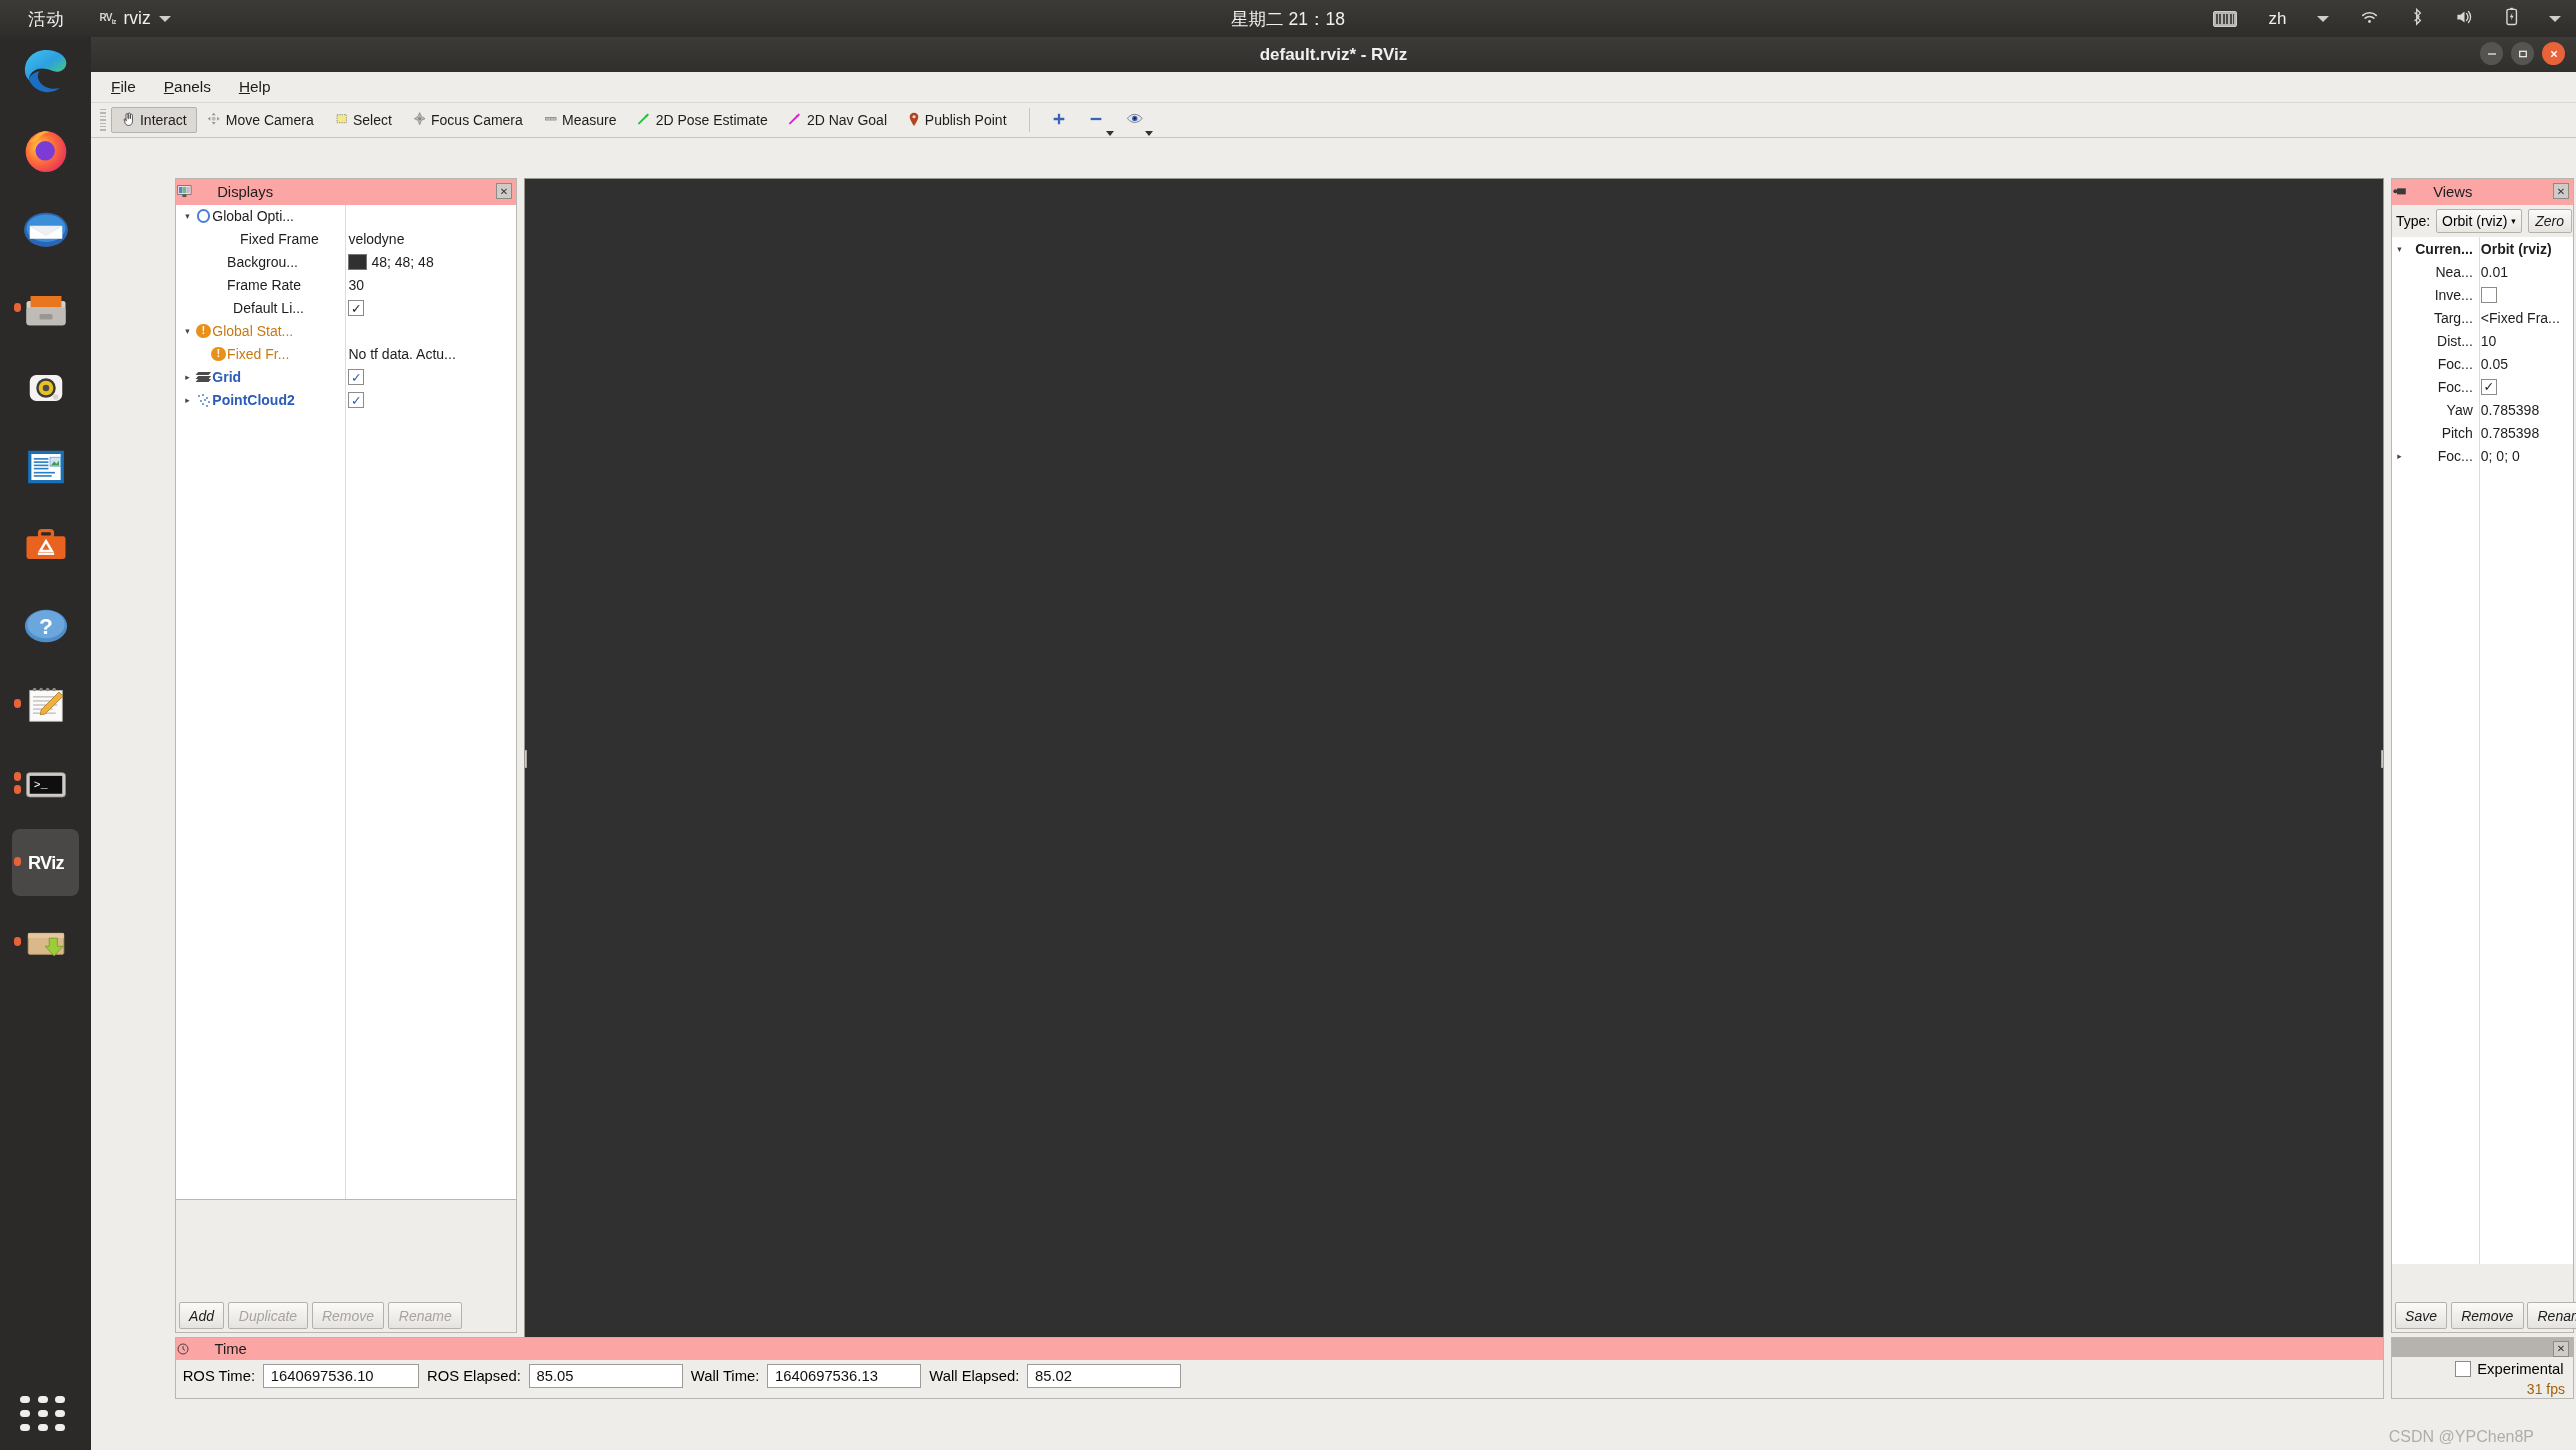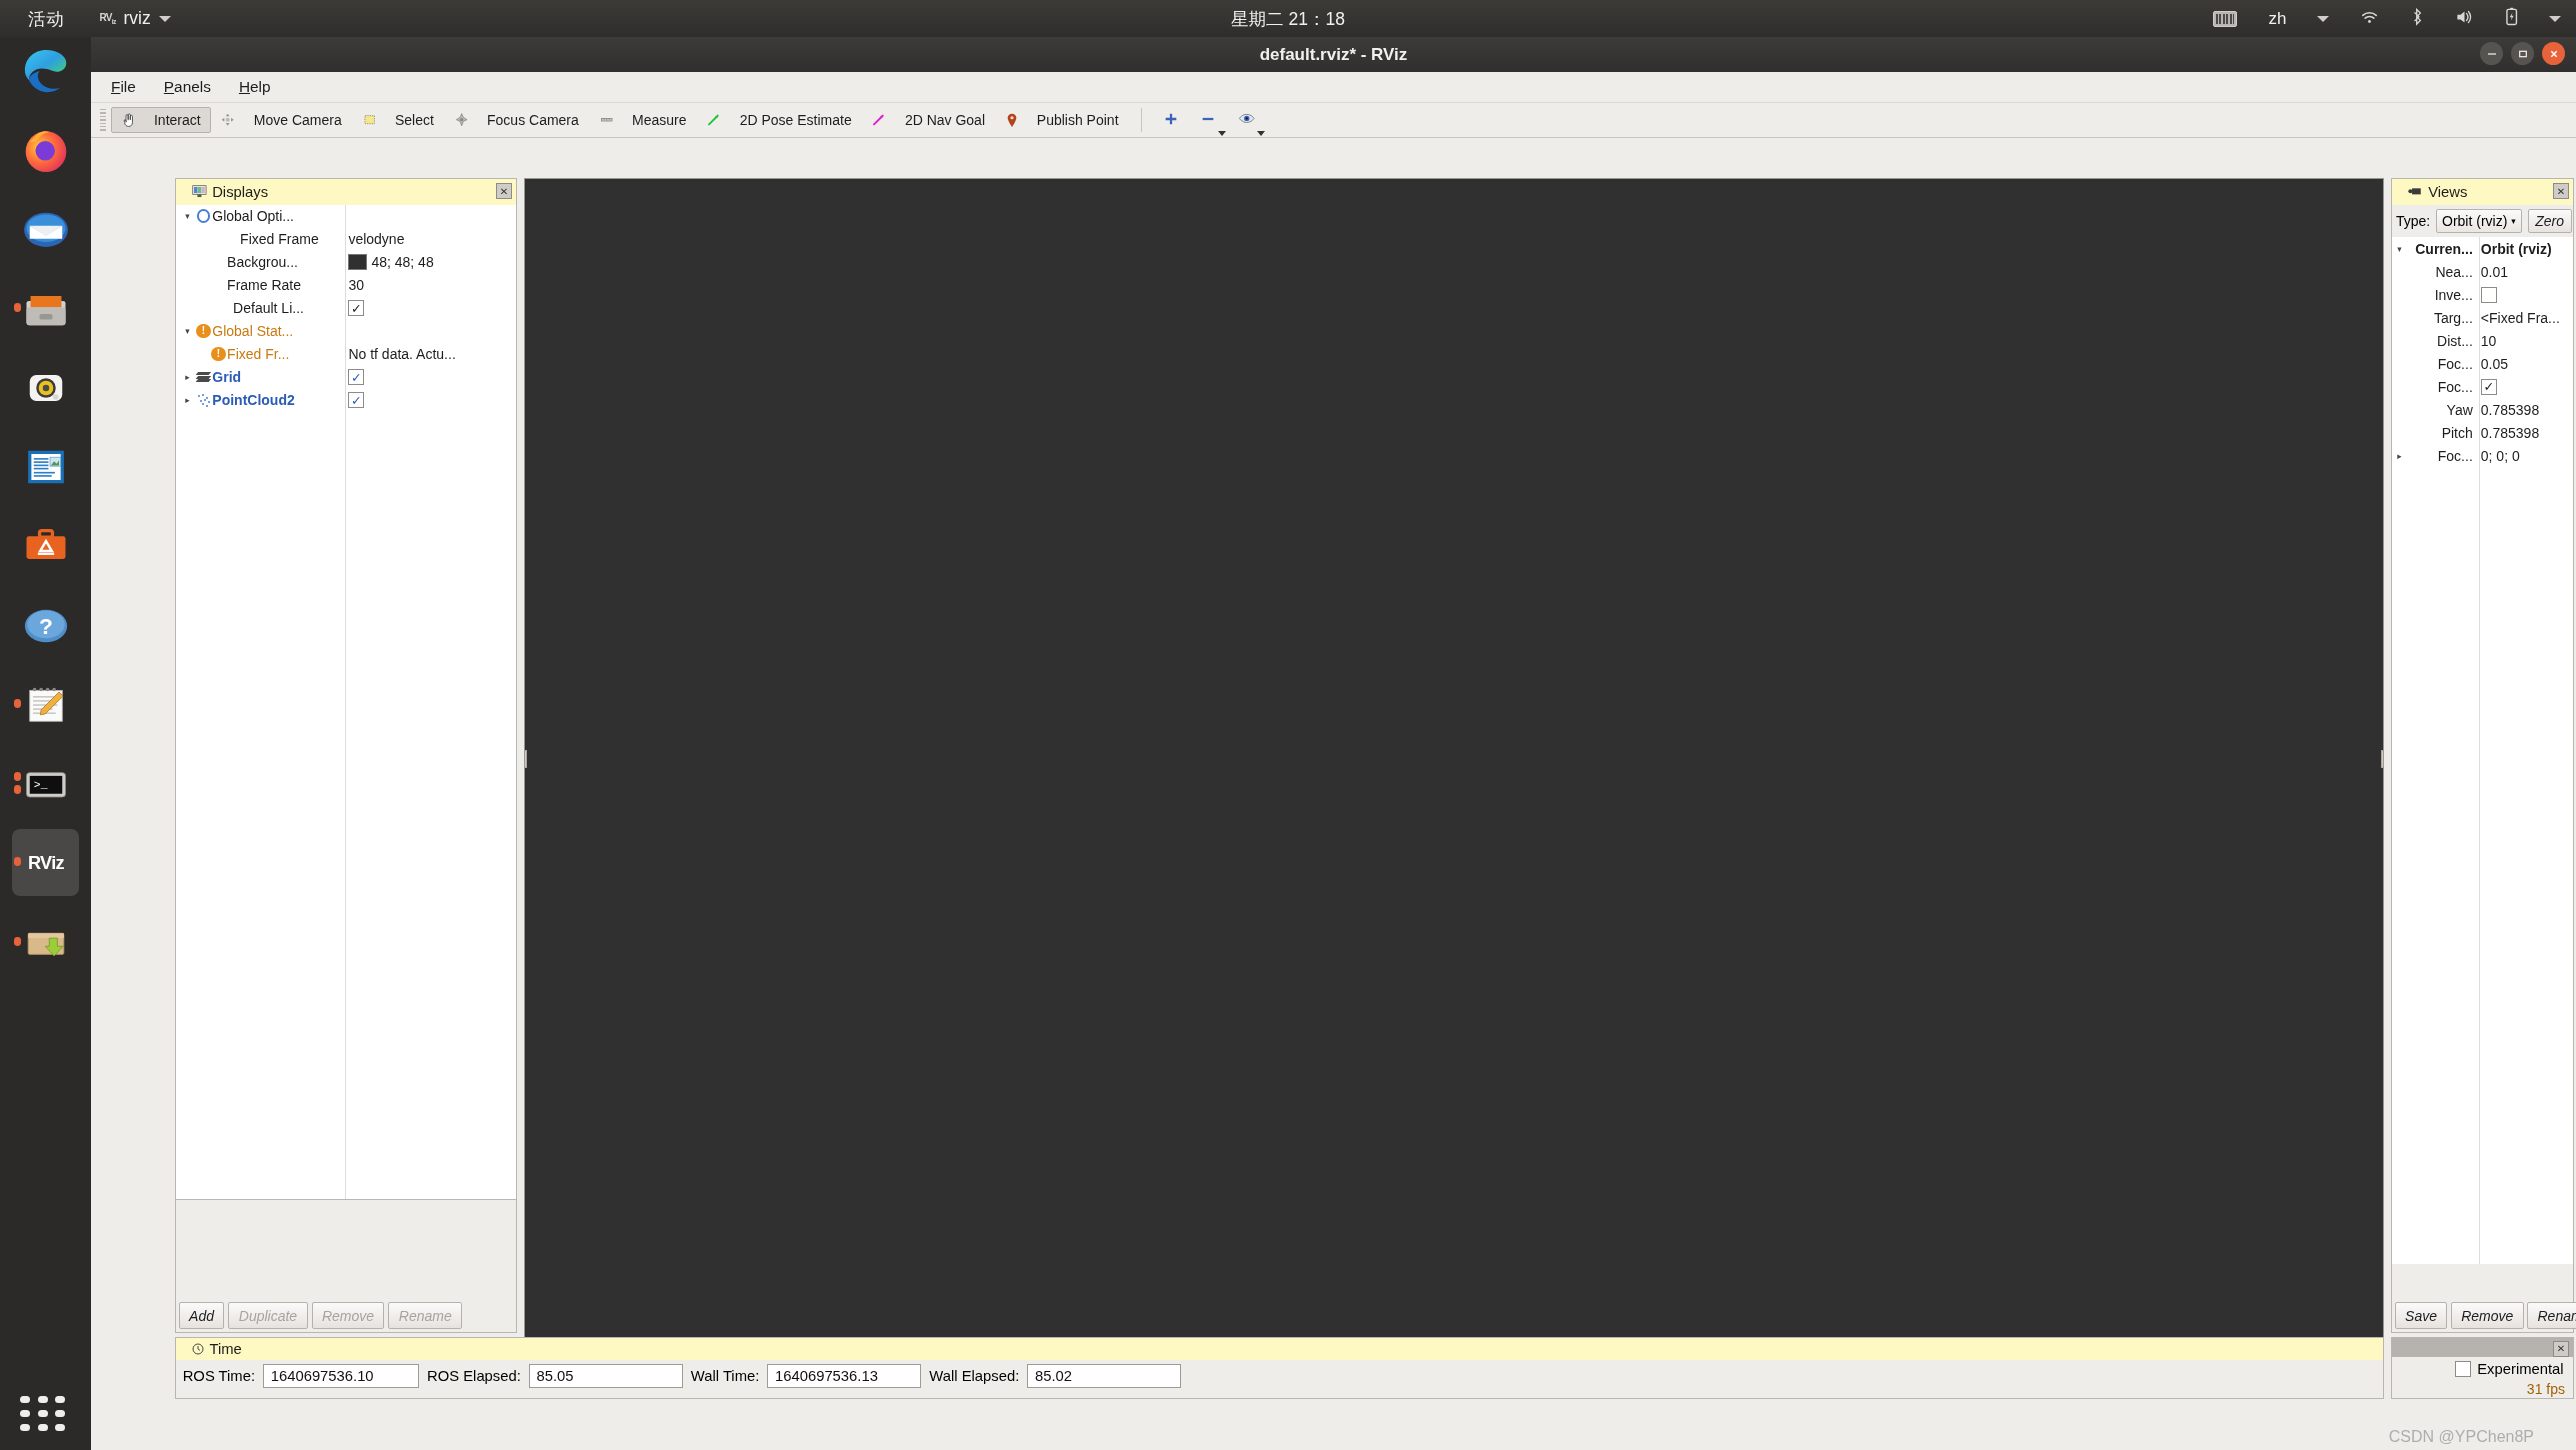--- a/index.html
+++ b/index.html
@@ -61,34 +61,34 @@
 
   .menubar { height: 31px; background: #efedea; display: flex; align-items: center;
              padding-left: 16px; gap: 20px; border-bottom: 0.7px solid #dcd9d5; }
   .menu-item { font-size: 15.4px; color: #1d1d1d; padding: 2px 4px; }
   .menu-item u { text-decoration: underline; }
 
   .toolbar { height: 35px; background: #efedea; display:flex; align-items:center;
              padding-left: 9.4px; border-bottom: 0.7px solid #c9c6c2; }
   .tb-grip { width: 5.4px; height: 23px; margin-right: 5.4px;
     background: repeating-linear-gradient(to bottom,#b9b6b2 0 1.3px,transparent 1.3px 3.4px); }
-  .tb-btn { display:flex; align-items:center; gap:19px; padding: 4px 9.4px; font-size: 14px;
+  .tb-btn { display:flex; gap:5px; padding: 4px 9.4px; font-size: 14px;
             color:#1d1d1d; border:0.7px solid transparent; border-radius:2px; white-space: nowrap; }
   .tb-btn.checked { background: #dcd9d5; border:0.7px solid #b5b2ae; }
   .tb-sep { width: 0.7px; height: 24px; background:#c9c6c2; margin: 0 12px; }
   .tb-icon-btn { position: relative; padding: 4px 12px 4px 9.4px; font-size: 14px; color:#3a63b8; }
   .tb-icon-btn .arr { position:absolute; right: 2.7px; bottom: -2.7px; width:0;height:0;
     border-left:4.7px solid transparent;border-right:4.7px solid transparent;border-top:5.4px solid #333; }
 
   
   .main-area { position: absolute; left: 0; top: 101px; width: 2485px; height: 1262px; }
 
   .panel { position: absolute; background: #efedea; border: 0.7px solid #b9b6b2; }
-  .panel-header { height: 25.5px; background: #fef9c3; display:flex; align-items:center;
-                  padding: 0 16px; font-size: 14.8px; color:#1d1d1d; position: relative; }
+  .panel-header { height: 25.5px; background: #fca5a5; display:flex; align-items:center;
+                  padding: 0 1px; font-size: 14.8px; color:#1d1d1d; position: relative; gap: 20px; }
   .panel-header .ph-icon { margin-right: 5.4px; display:flex; align-items:center; }
   .panel-close { position:absolute; right: 4px; top: 4px; width: 16px; height: 16px;
                  border: 0.7px solid #8e8b87; background:#cfccc8; font-size: 10px; color:#333;
                  display:flex; align-items:center; justify-content:center; }
 
   
   #displays-panel { left: 84px; top: 40px; width: 342px; height: 1155px; }
   .tree { font-size: 14px; color:#1d1d1d; background:#ffffff; position:relative;
           height: 994px; overflow:hidden; }
   .tree-col-split { position:absolute; left: 169px; top: 0; bottom: 0; width:0.7px; background:#dcdcdc; }

